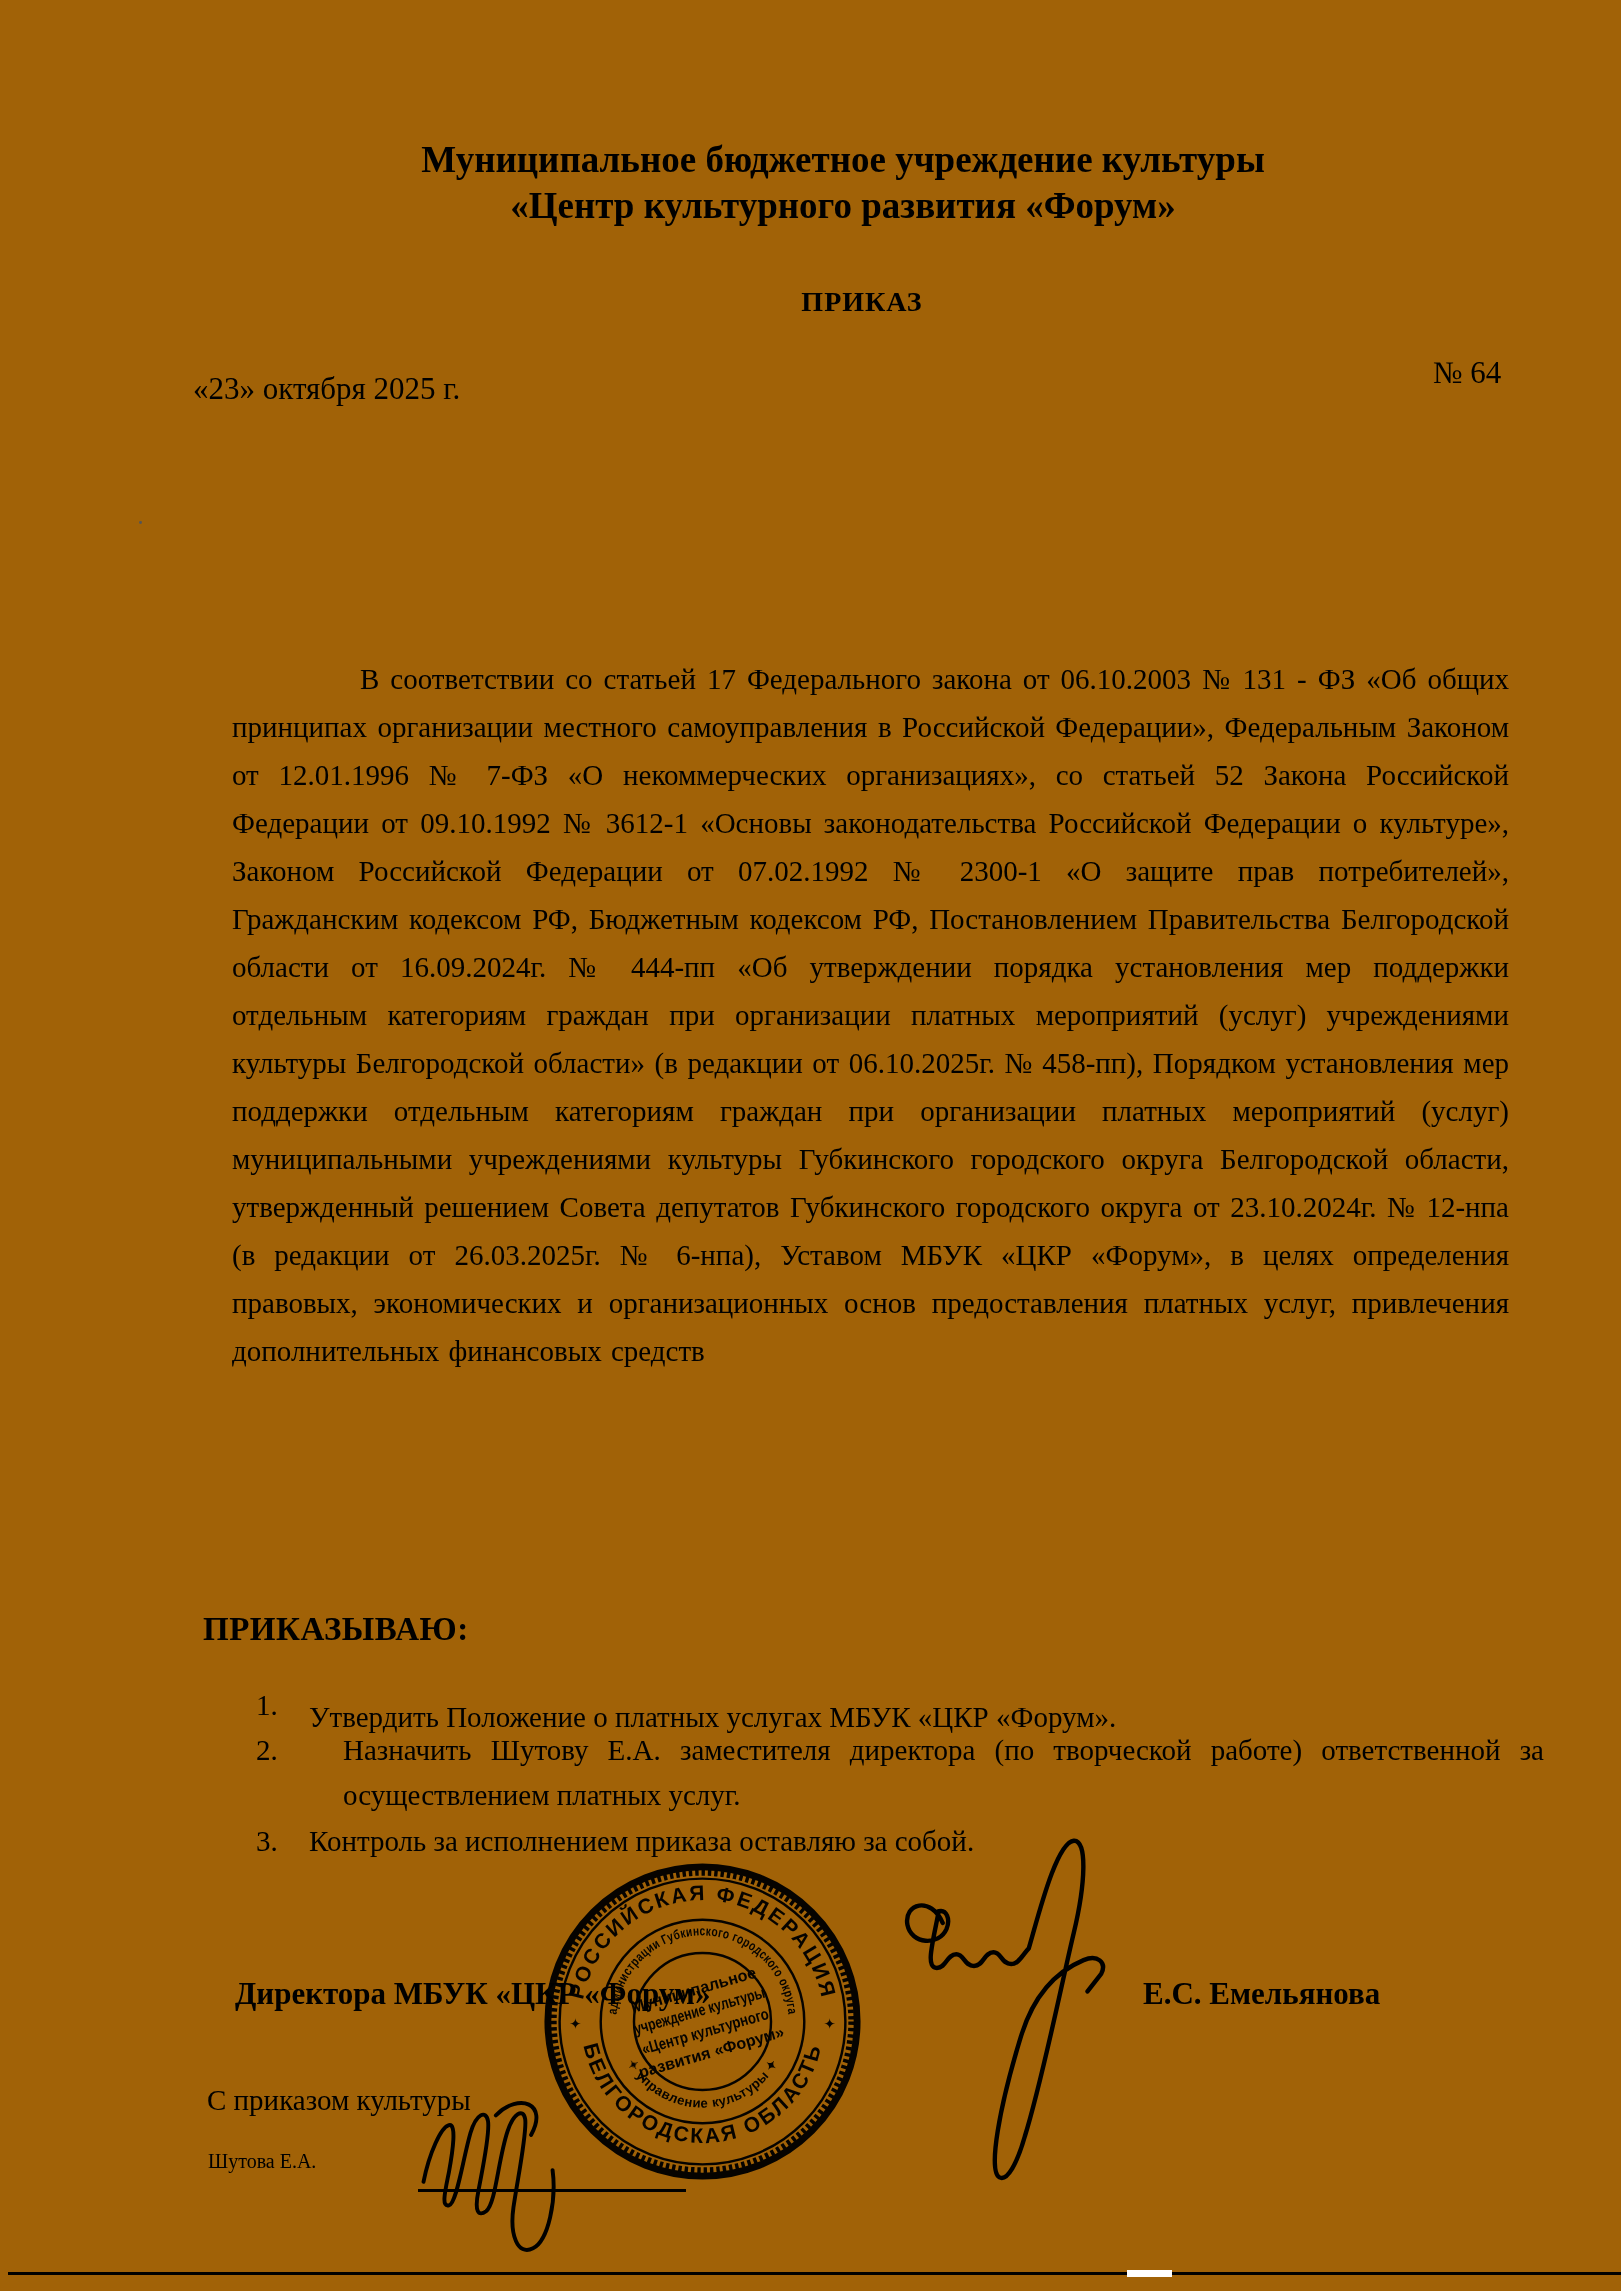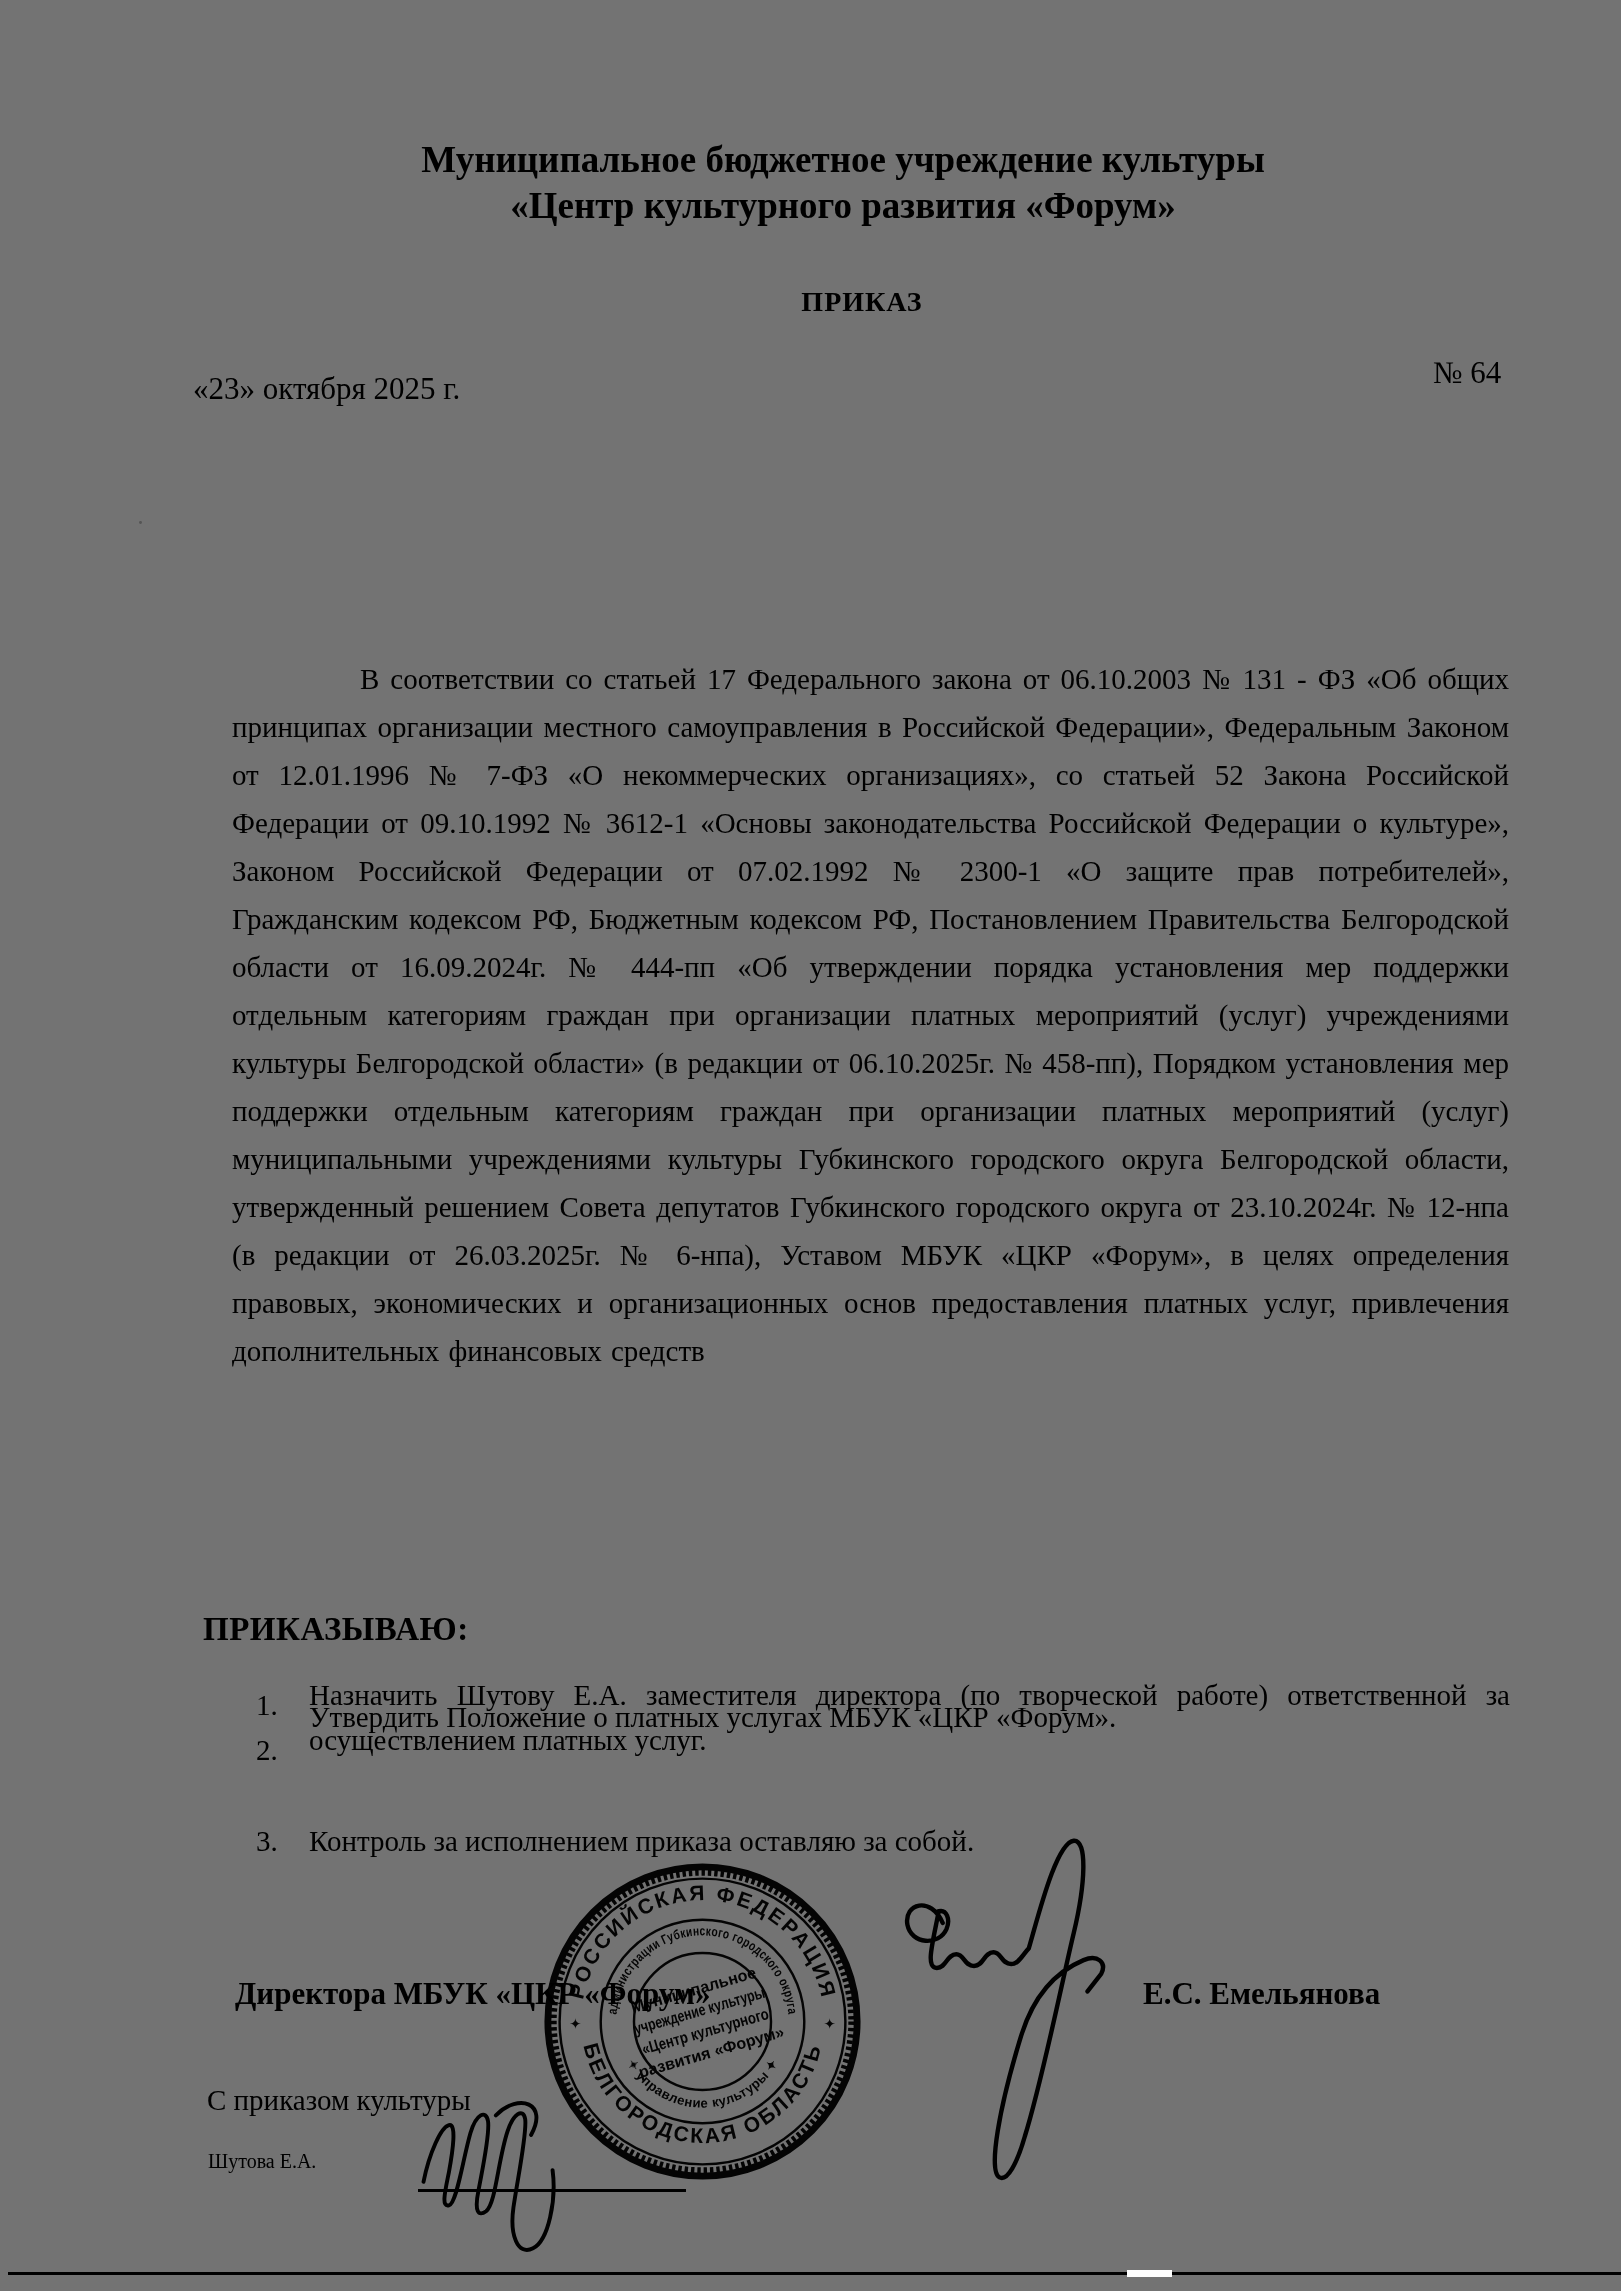--- a/index.html
+++ b/index.html
@@ -1,17 +1,17 @@
 <!DOCTYPE html>
 <html><head>
 <meta charset="utf-8">
 <style>
   html,body{margin:0;padding:0;background:#e8e8e8;}
   .page{
-    position:relative; width:1621px; height:2292px; background:#737373;
+    position:relative; width:1621px; height:2292px; background:#a16207;
     font-family:"Liberation Serif", serif; color:#000; overflow:hidden;
   }
   .abs{position:absolute;}
   .b{font-weight:bold;}
   .center{text-align:center;}
   .org-block{left:206px; top:137px; width:1274px; line-height:46px; font-size:37px;}
   .doc-title{left:372px; top:286px; width:980px; font-size:28px; letter-spacing:1px;}
   .date-row-date{left:193px; top:371px; font-size:31px;}
   .date-row-num{left:1417px; top:355px; font-size:31px;margin-left:16px;}
   .subject{left:198px; top:428px; font-size:31px; line-height:46px; white-space:pre;}
@@ -55,21 +55,21 @@
   <div class="abs speck"></div>
 
   <div class="abs body-par">В соответствии со статьей 17 Федерального закона от 06.10.2003 № 131 - ФЗ «Об общих принципах организации местного самоуправления в Российской Федерации», Федеральным Законом от 12.01.1996 № 7-ФЗ «О некоммерческих организациях», со статьей 52 Закона Российской Федерации от 09.10.1992 № 3612-1 «Основы законодательства Российской Федерации о культуре», Законом Российской Федерации от 07.02.1992 № 2300-1 «О защите прав потребителей», Гражданским кодексом РФ, Бюджетным кодексом РФ, Постановлением Правительства Белгородской области от 16.09.2024г. № 444-пп  «Об утверждении порядка установления мер поддержки отдельным категориям граждан при организации платных мероприятий (услуг) учреждениями культуры Белгородской области» (в редакции от 06.10.2025г. № 458-пп), Порядком установления мер поддержки отдельным категориям граждан при организации платных мероприятий (услуг) муниципальными учреждениями культуры Губкинского городского округа Белгородской области, утвержденный решением Совета депутатов Губкинского городского округа от 23.10.2024г. № 12-нпа (в редакции от 26.03.2025г. № 6-нпа), Уставом МБУК «ЦКР «Форум», в целях определения правовых, экономических и организационных основ предоставления платных услуг, привлечения дополнительных финансовых средств</div>
 
   <div class="abs order-heading b">ПРИКАЗЫВАЮ:</div>
 
   <div>
     <div class="li-num" style="top:1683px;">1.</div>
     <div class="li-txt" style="top:1683px;margin-top:12px;">Утвердить Положение о платных услугах МБУК «ЦКР «Форум».</div>
     <div class="li-num" style="top:1728px;">2.</div>
-    <div class="li-txt" style="top:1673px;">Назначить Шутову Е.А. заместителя директора (по творческой работе) ответственной за осуществлением платных услуг.</div>
+    <div class="li-txt" style="top:1728px;margin-left:34px;">Назначить Шутову Е.А. заместителя директора (по творческой работе) ответственной за осуществлением платных услуг.</div>
     <div class="li-num" style="top:1819px;">3.</div>
     <div class="li-txt" style="top:1819px;">Контроль за исполнением приказа оставляю за собой.</div>
   </div>
 
   <div class="abs director-title b">Директора МБУК «ЦКР «Форум»</div>
   <div class="abs director-name b">Е.С. Емельянова</div>
   <div class="abs ack">С приказом культуры</div>
   <div class="abs ack-name">Шутова Е.А.</div>
   <div class="abs sig-underline"></div>
 

